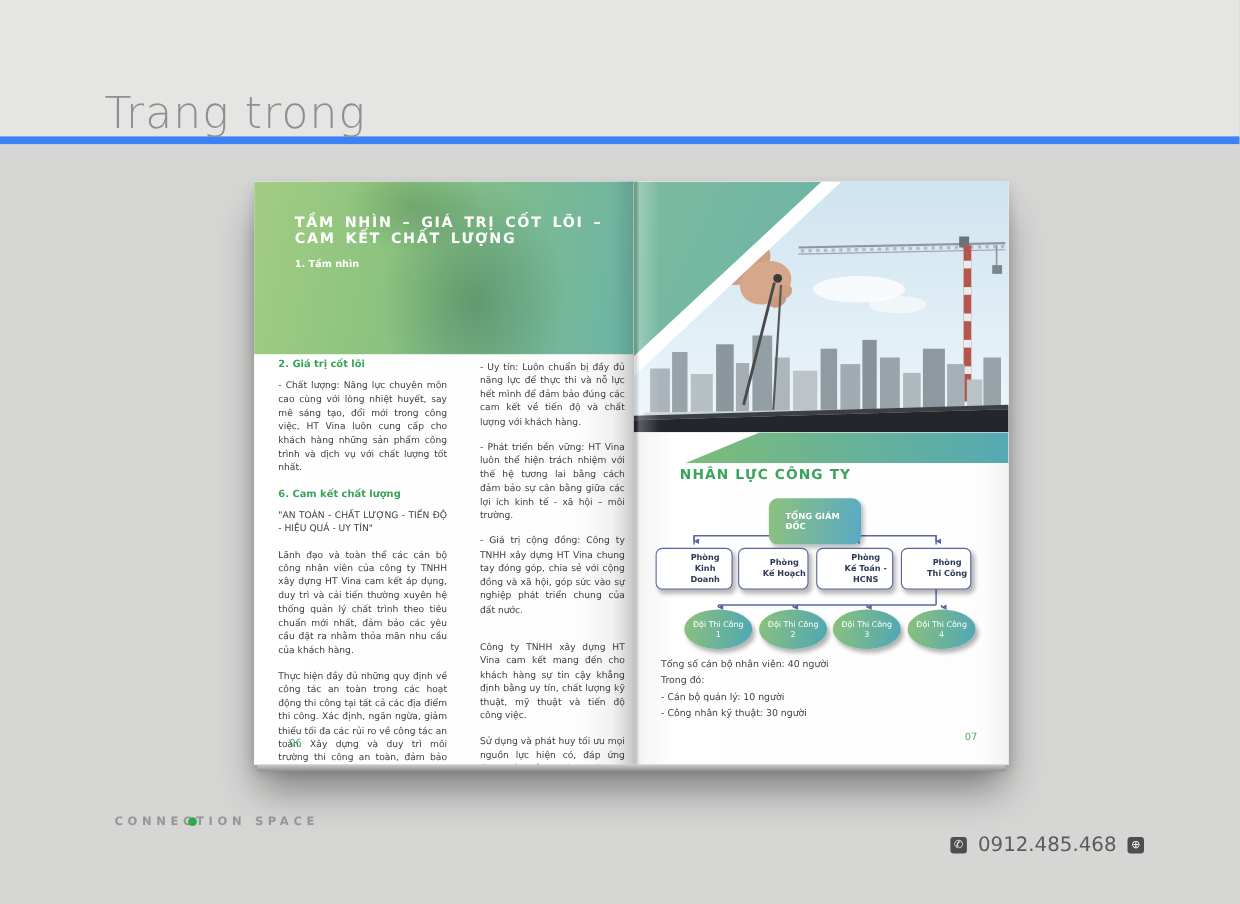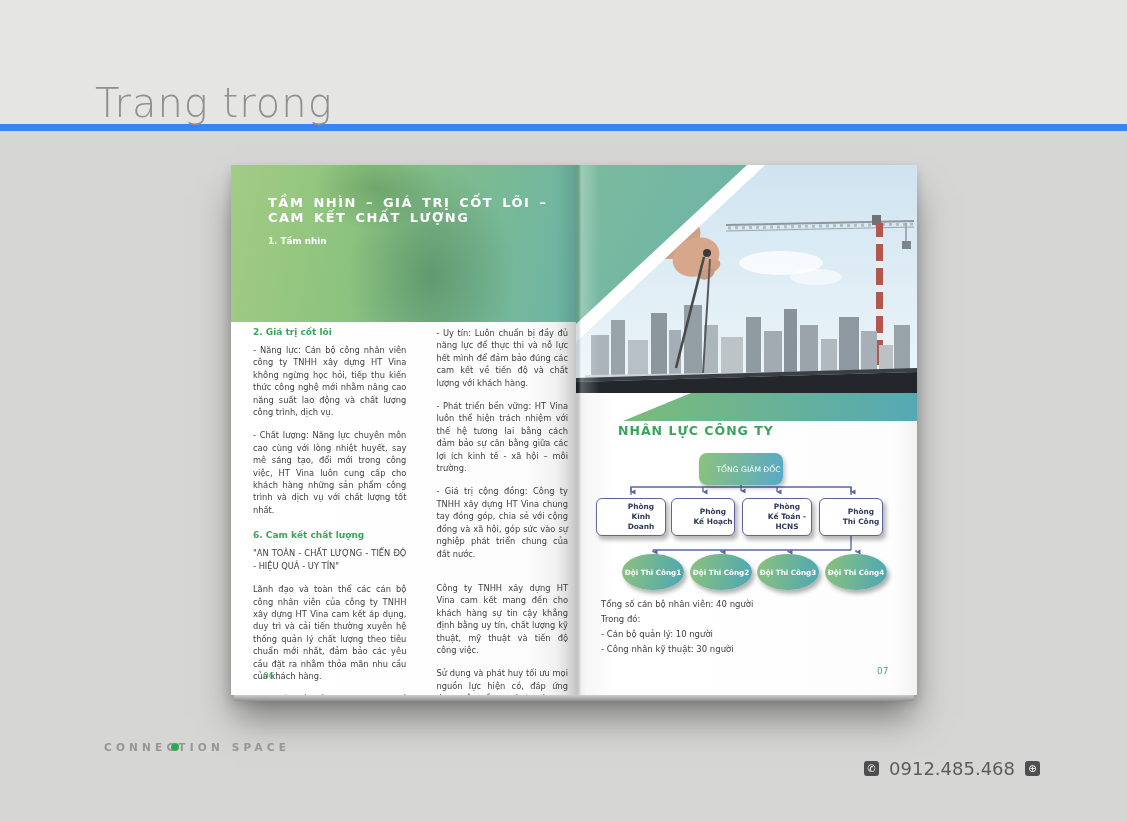--- a/index.html
+++ b/index.html
@@ -57,39 +57,39 @@
   
   .band { position:absolute; left:0; top:228px; width:341px; height:28px;
           background:linear-gradient(90deg,#82bf6f 0%,#55a9b4 100%);
           clip-path:polygon(115px 0, 341px 0, 341px 28px, 47px 28px); }
   .rp-title { position:absolute; left:42px; top:258px; font-size:12.5px; font-weight:bold;
               color:#3aa45c; letter-spacing:1px; }
 
   
   .orgchart { position:absolute; left:0; top:0; width:341px; height:530px; pointer-events:none; }
   .org-lines { position:absolute; inset:0; }
-  .root-box { position:absolute; left:123px; top:288px; width:84px; height:32px; border-radius:8px;
+  .root-box { position:absolute; left:123px; top:288px; width:84px; height:42px; border-radius:8px;
               background:linear-gradient(100deg,#8dc27b,#58a9c6);
               box-shadow:2px 3px 4px rgba(0,0,0,0.25);
               display:flex; align-items:center; justify-content:center;
-              color:#fff; font-size:7.6px; font-weight:normal;padding-left:15px; }
+              color:#fff; font-size:7.6px; font-weight:bold;padding-left:15px; }
   .dept { position:absolute; top:333px; height:38px; background:#ffffff;
           border:1.6px solid #5a64a0; border-radius:6px;
           box-shadow:2.5px 3.5px 4px rgba(0,0,0,0.28);
           display:flex; flex-direction:column; align-items:center; justify-content:center;
           color:#2d3a55; font-size:7.4px; font-weight:bold; line-height:10px; text-align:center;padding-left:20px; }
   .dept-1 { left:20px;  width:70px; }
   .dept-2 { left:95px;  width:64px; }
   .dept-3 { left:166px; width:70px; }
   .dept-4 { left:243px; width:64px; }
   .team { position:absolute; top:389px; width:62px; height:36px; border-radius:50%;
           background:linear-gradient(100deg,#8cc17b,#4da7b5);
           box-shadow:2.5px 3.5px 4px rgba(0,0,0,0.3);
-          display:flex; flex-direction:row; align-items:center; justify-content:center;
-          color:#fff; font-size:7.2px; font-weight:bold; line-height:9px; }
+          display:flex; flex-direction:column; align-items:center; justify-content:center;
+          color:#fff; font-size:7.2px; font-weight:normal; line-height:9px; }
   .team-1 { left:46px;  }
   .team-2 { left:114px; }
   .team-3 { left:181px; }
   .team-4 { left:249px; }
 
   .stats { position:absolute; left:25px; top:432px; font-size:8.5px; color:#3e3e3e; line-height:15px; }
 
   
   .spine-shade { position:absolute; left:325px; top:0; width:44px; height:530px; pointer-events:none;
        background:linear-gradient(to right, rgba(0,0,0,0) 0%, rgba(0,0,0,0.10) 42%, rgba(0,0,0,0.16) 50%, rgba(255,255,255,0.25) 58%, rgba(0,0,0,0) 100%); }
@@ -114,25 +114,24 @@
 <div class="book">
 
   <div class="page page-left">
     <div class="lp-header">
       <div class="lp-header-title">TẦM NHÌN – GIÁ TRỊ CỐT LÕI – CAM KẾT CHẤT LƯỢNG</div>
       <div class="lp-sec1-title">1. Tầm nhìn</div>
     </div>
     <div class="lp-cols">
       <div class="lp-col1">
         <div class="green-h">2. Giá trị cốt lõi</div>
-        <p>- Năng lực: Cán bộ công nhân viên công ty TNHH xây dựng HT Vina không ngừng học hỏi, tiếp thu kiến thức công nghệ mới nhằm nâng cao năng suất lao động và chất lượng công trình, dịch vụ.</p>
         <p>- Chất lượng: Năng lực chuyên môn cao cùng với lòng nhiệt huyết, say mê sáng tạo, đổi mới trong công việc, HT Vina luôn cung cấp cho khách hàng những sản phẩm công trình và dịch vụ với chất lượng tốt nhất.</p>
         <div class="green-h mt">6. Cam kết chất lượng</div>
         <p>"AN TOÀN - CHẤT LƯỢNG - TIẾN ĐỘ - HIỆU QUẢ - UY TÍN"</p>
-        <p>Lãnh đạo và toàn thể các cán bộ công nhân viên của công ty TNHH xây dựng HT Vina cam kết áp dụng, duy trì và cải tiến thường xuyên hệ thống quản lý chất lượng theo tiêu chuẩn mới nhất, đảm bảo các yêu cầu đặt ra nhằm thỏa mãn nhu cầu của khách hàng.</p>
+        <p>Lãnh đạo và toàn thể các cán bộ công nhân viên của công ty TNHH xây dựng HT Vina cam kết áp dụng, duy trì và cải tiến thường xuyên hệ thống quản lý chất trình theo tiêu chuẩn mới nhất, đảm bảo các yêu cầu đặt ra nhằm thỏa mãn nhu cầu của khách hàng.</p>
         <p>Thực hiện đầy đủ những quy định về công tác an toàn trong các hoạt động thi công tại tất cả các địa điểm thi công. Xác định, ngăn ngừa, giảm thiểu tối đa các rủi ro về công tác an toàn. Xây dựng và duy trì môi trường thi công an toàn, đảm bảo chất lượng.</p>
       </div>
       <div class="lp-col2">
         <p>- Uy tín: Luôn chuẩn bị đầy đủ năng lực để thực thi và nỗ lực hết mình để đảm bảo đúng các cam kết về tiến độ và chất lượng với khách hàng.</p>
         <p>- Phát triển bền vững: HT Vina luôn thể hiện trách nhiệm với thế hệ tương lai bằng cách đảm bảo sự cân bằng giữa các lợi ích kinh tế - xã hội – môi trường.</p>
         <p>- Giá trị cộng đồng: Công ty TNHH xây dựng HT Vina chung tay đóng góp, chia sẻ với cộng đồng và xã hội, góp sức vào sự nghiệp phát triển chung của đất nước.</p>
         <p class="p-gap">Công ty TNHH xây dựng HT Vina cam kết mang đến cho khách hàng sự tin cậy khẳng định bằng uy tín, chất lượng kỹ thuật, mỹ thuật và tiến độ công việc.</p>
         <p>Sử dụng và phát huy tối ưu mọi nguồn lực hiện có, đáp ứng được yêu cầu cạnh tranh gay gắt cũng như sự phát triển của thị trường xây dựng hiện nay. Đảm bảo hiệu quả cao nhất về chuyên môn và kinh tế xã hội.</p>
 
       </div>

